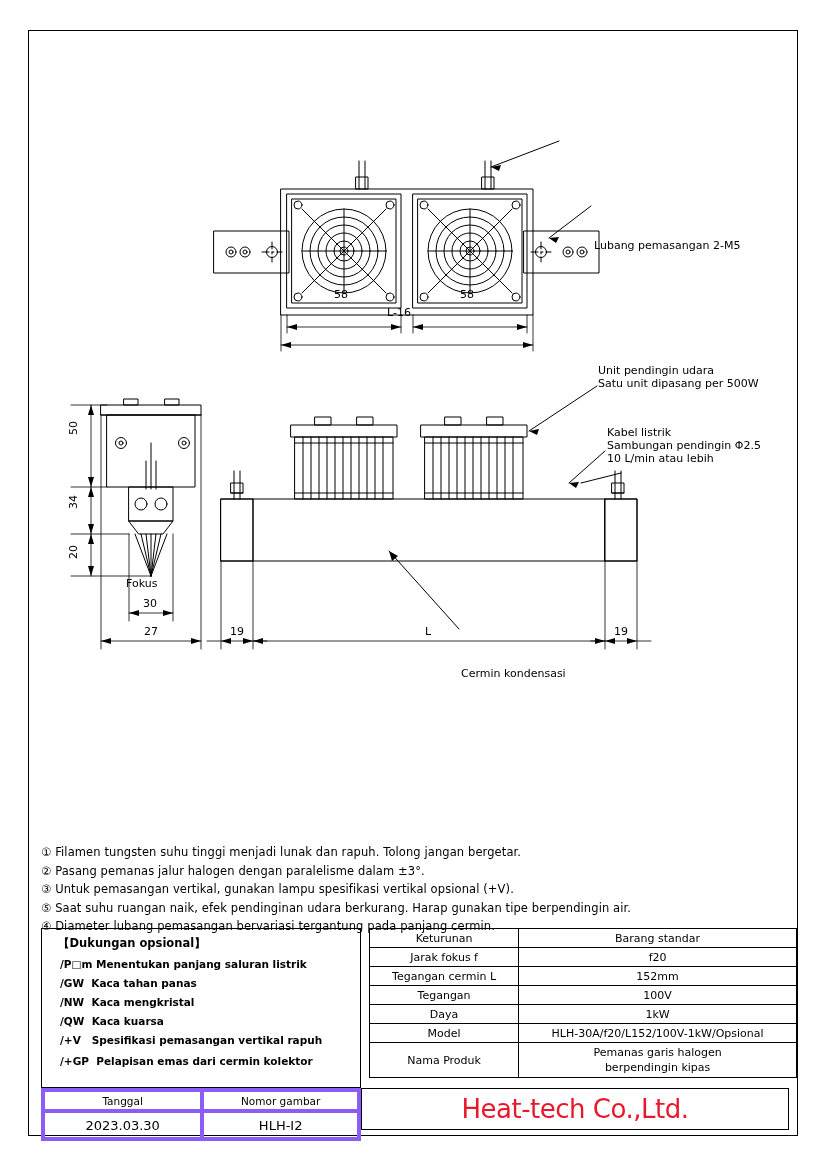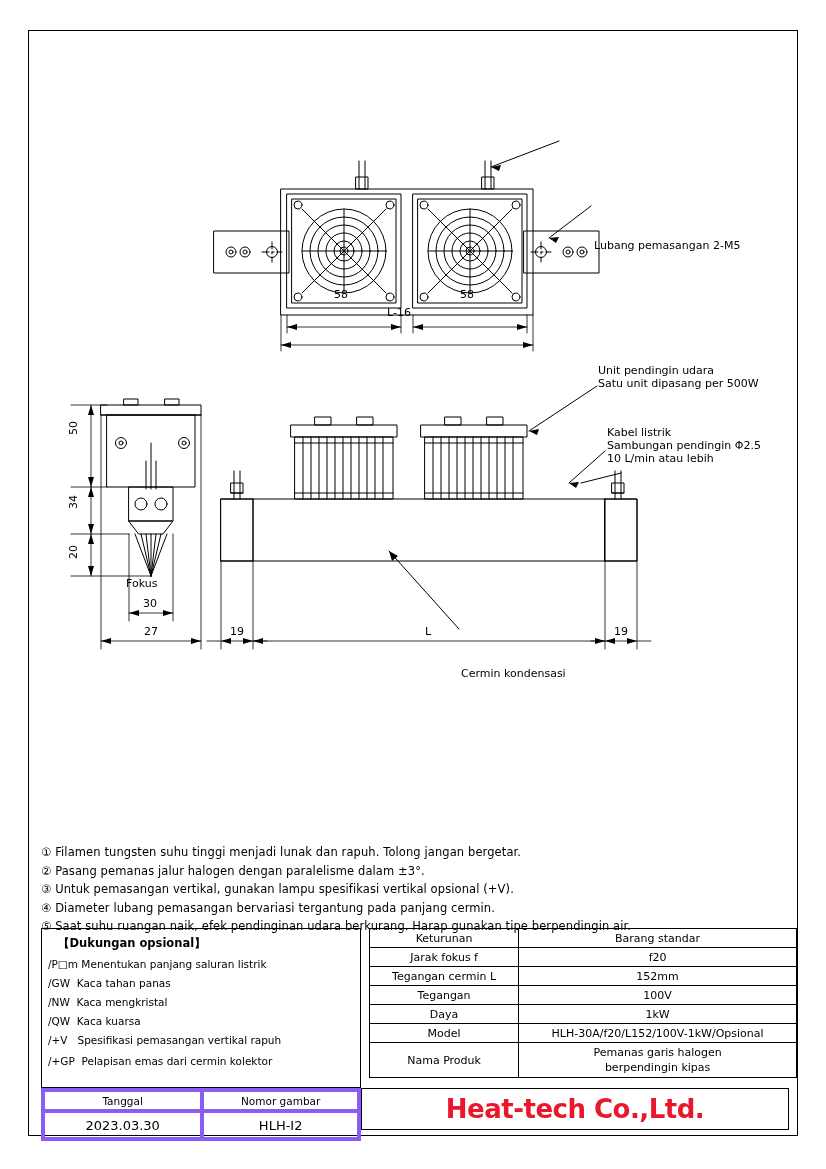--- a/index.html
+++ b/index.html
@@ -68,23 +68,24 @@
     padding: 2px;
   }
   .optional .hdr {
     position: absolute;
     left: 16px; top: 7px;
     font-size: 11.5px;
     font-weight: bold;
   }
   .optional .row {
     position: absolute;
-    left: 6px;
+    left: 18px;
     font-size: 10.5px;
     white-space: pre;
+    font-weight: bold;
   }
   table.spec-tbl {
     position: absolute;
     left: 340px;
     top: 897px;
     width: 428px;
     border-collapse: collapse;
     font-size: 11px;
   }
   table.spec-tbl td {
@@ -119,21 +120,21 @@
     height: 42px;
     border: 1.2px solid #000;
     box-sizing: border-box;
     display: flex;
     align-items: center;
     justify-content: center;
   }
   .logo-text {
     color: #e8172b;
     font-family: "DejaVu Sans", sans-serif;
-    font-weight: bold;
+    font-weight: normal;
     font-size: 26px;
     letter-spacing: -0.5px;
   }
 </style>
 </head>
 <body>
 
 <div class="sheet">
 
   <svg class="drawing" width="770" height="1106" viewBox="0 0 770 1106">
@@ -428,22 +429,22 @@
   <div class="txt dim" style="left:115px; top:594px;">27</div>
 
   <div class="txt dim" style="left:201px; top:594px;">19</div>
   <div class="txt dim" style="left:396px; top:594px;">L</div>
   <div class="txt dim" style="left:585px; top:594px;">19</div>
 
   <div class="notes">
     <div>① Filamen tungsten suhu tinggi menjadi lunak dan rapuh. Tolong jangan bergetar.</div>
     <div>② Pasang pemanas jalur halogen dengan paralelisme dalam ±3°.</div>
     <div>③ Untuk pemasangan vertikal, gunakan lampu spesifikasi vertikal opsional (+V).</div>
+    <div>⑤ Saat suhu ruangan naik, efek pendinginan udara berkurang. Harap gunakan tipe berpendingin air.</div>
     <div>④ Diameter lubang pemasangan bervariasi tergantung pada panjang cermin.</div>
-    <div>⑤ Saat suhu ruangan naik, efek pendinginan udara berkurang. Harap gunakan tipe berpendingin air.</div>
   </div>
 
   <div class="blk optional">
     <div class="hdr">【Dukungan opsional】</div>
     <div class="row" style="top:29px;">/P□m Menentukan panjang saluran listrik</div>
     <div class="row" style="top:48px;">/GW  Kaca tahan panas</div>
     <div class="row" style="top:67px;">/NW  Kaca mengkristal</div>
     <div class="row" style="top:86px;">/QW  Kaca kuarsa</div>
     <div class="row" style="top:105px;">/+V   Spesifikasi pemasangan vertikal rapuh</div>
     <div class="row" style="top:126px;">/+GP  Pelapisan emas dari cermin kolektor</div>

